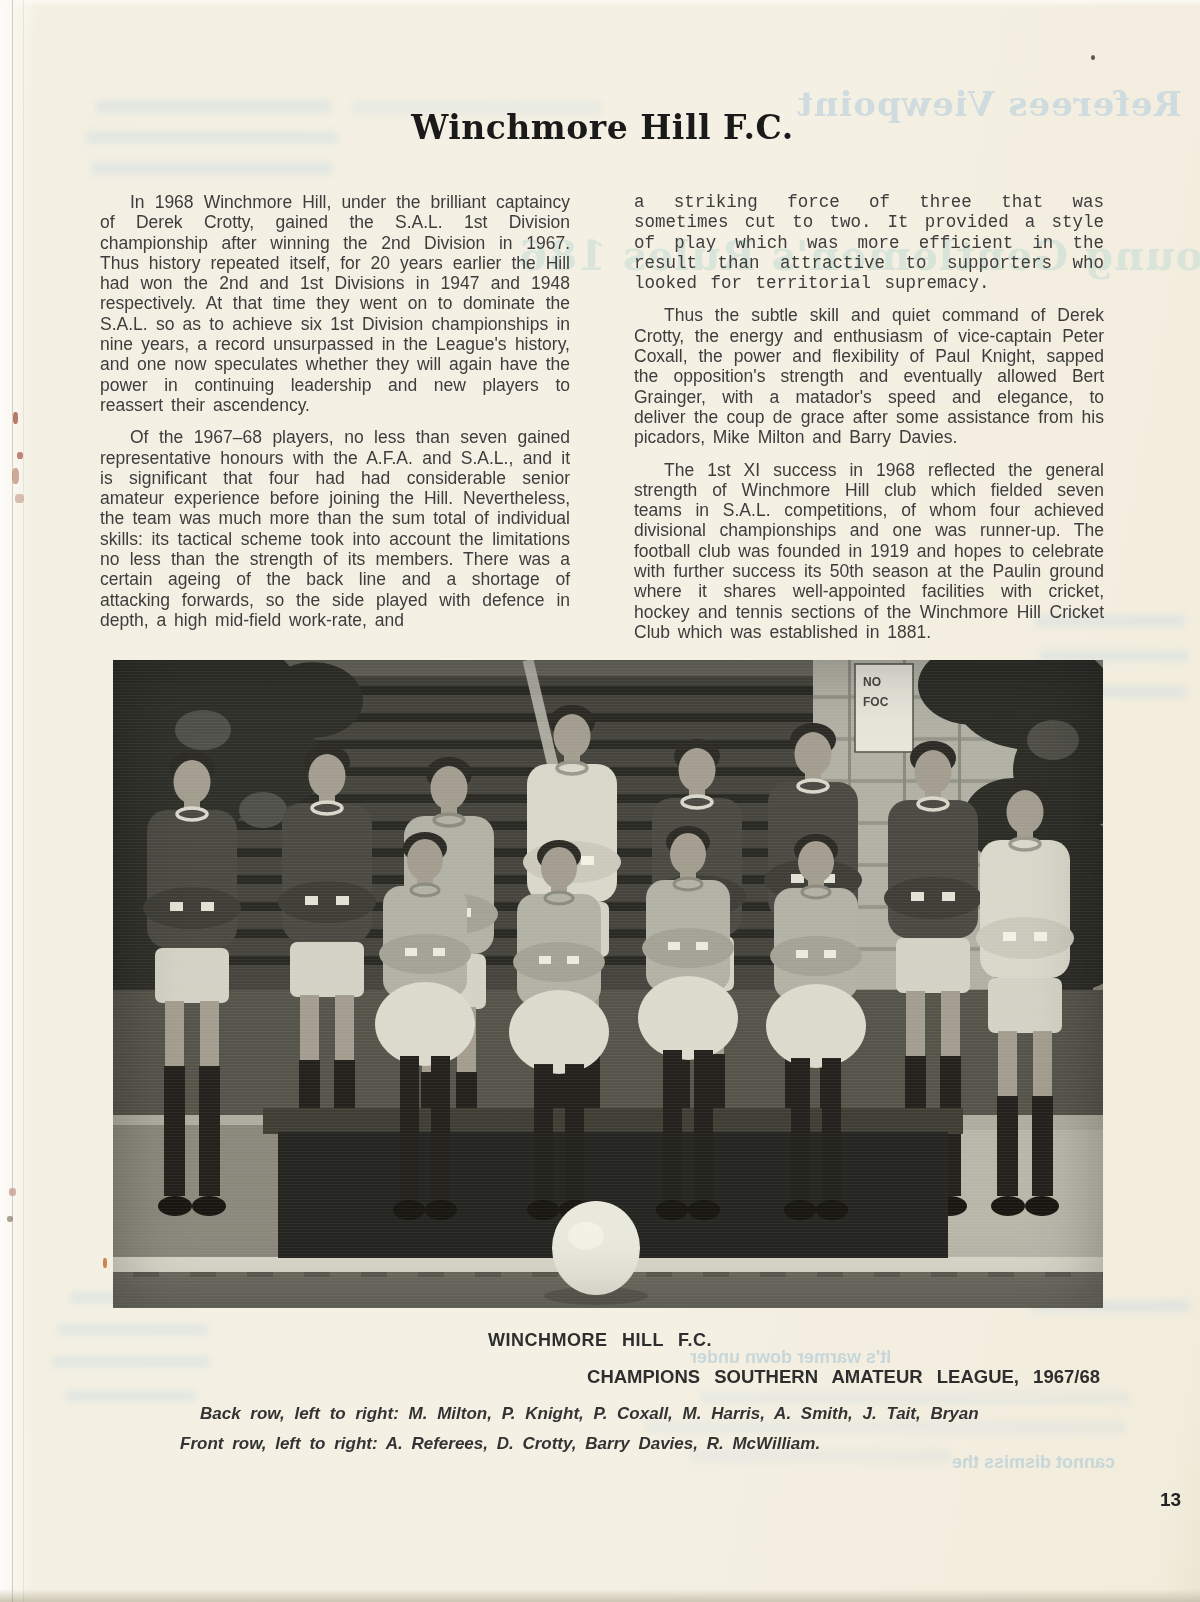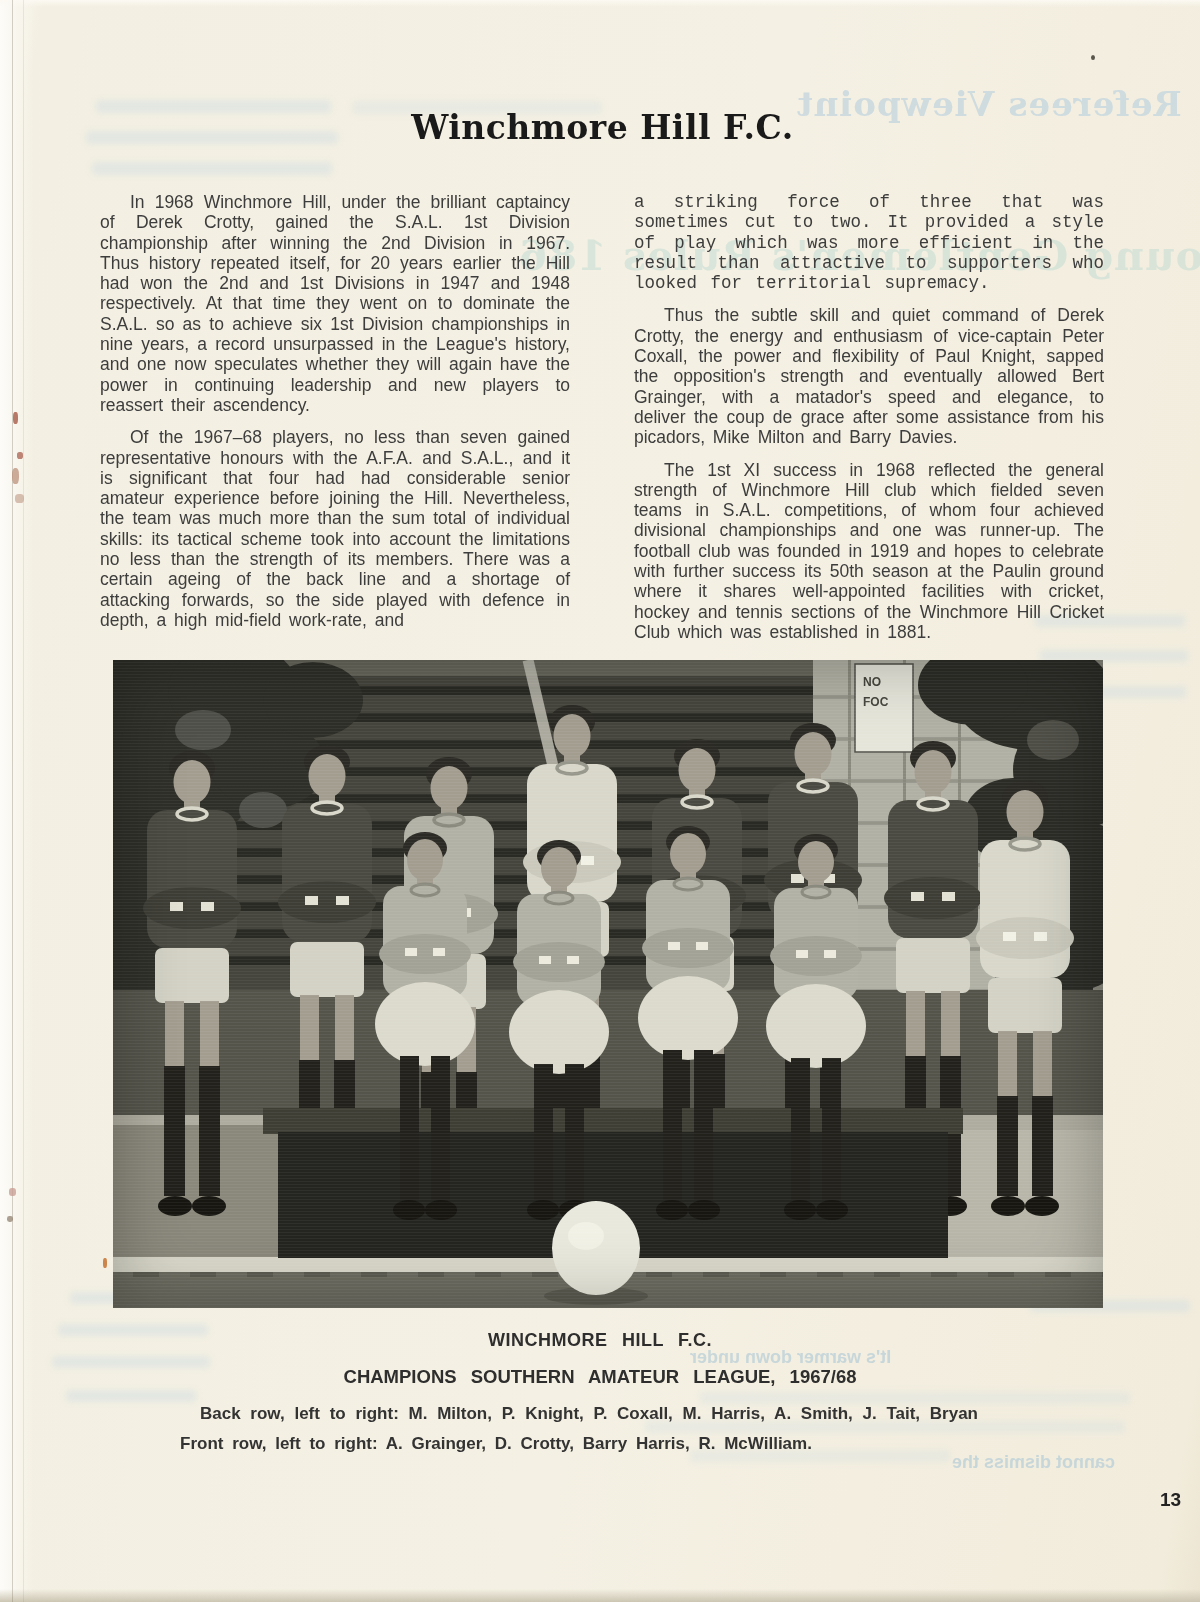--- a/index.html
+++ b/index.html
@@ -63,22 +63,22 @@
   
   .photo{position:absolute;left:113px;top:660px;width:990px;height:648px;margin:0;z-index:2;}
   .photo svg{display:block;width:100%;height:100%;}
   .photo::after{content:"";position:absolute;inset:0;
     box-shadow:inset 0 0 70px rgba(0,0,0,.28);
     background:repeating-linear-gradient(0deg,rgba(255,255,255,.05) 0 1px,rgba(0,0,0,0) 1px 3px);
     pointer-events:none;}
   
   .caption{position:absolute;left:100px;top:1330px;width:1000px;z-index:2;color:#2e2e2e;}
   .cap-title{text-align:center;font-weight:700;font-size:18px;word-spacing:9px;letter-spacing:.5px;}
-  .cap-sub{text-align:center;font-weight:600;font-size:18.5px;word-spacing:9px;margin-top:15px;}
-  .cap-rows{margin-top:16px;font-weight:700;font-size:17px;color:#333;}
+  .cap-sub{text-align:right;font-weight:600;font-size:18.5px;word-spacing:9px;margin-top:15px;}
+  .cap-rows{margin-top:16px;font-weight:700;font-size:17px;color:#333;font-style:italic;}
   .cap-row1{margin-left:100px;word-spacing:5px;}
   .cap-row2{margin-left:162px;margin-top:6px;word-spacing:5px;}
   .cap-row3{margin-left:80px;margin-top:10px;word-spacing:4px;}
   
   .page-number{position:absolute;left:1112px;top:1489px;font-weight:700;font-size:19px;color:#222;z-index:2;margin-left:48px;}
 </style>
 </head>
 <body>
 
 <div class="page">
@@ -384,18 +384,18 @@
         <ellipse cx="483" cy="588" rx="44" ry="47" fill="#e9e8dc"></ellipse>
         <ellipse cx="473" cy="576" rx="18" ry="14" fill="#f4f3e8" opacity="0.8"></ellipse>
       </svg>
   </figure>
 
   <div class="caption">
     <div class="cap-title">WINCHMORE HILL F.C.</div>
     <div class="cap-sub">CHAMPIONS SOUTHERN AMATEUR LEAGUE, 1967/68</div>
     <div class="cap-rows">
       <div class="cap-row1">Back row, left to right: M. Milton, P. Knight, P. Coxall, M. Harris, A. Smith, J. Tait, Bryan</div>
-      <div class="cap-row3">Front row, left to right: A. Grainger, D. Crotty, Barry Harris, R. McWilliam.</div>
+      <div class="cap-row3">Front row, left to right: A. Referees, D. Crotty, Barry Davies, R. McWilliam.</div>
     </div>
   </div>
 
   <div class="page-number">13</div>
 </div>
 
 </body></html>

